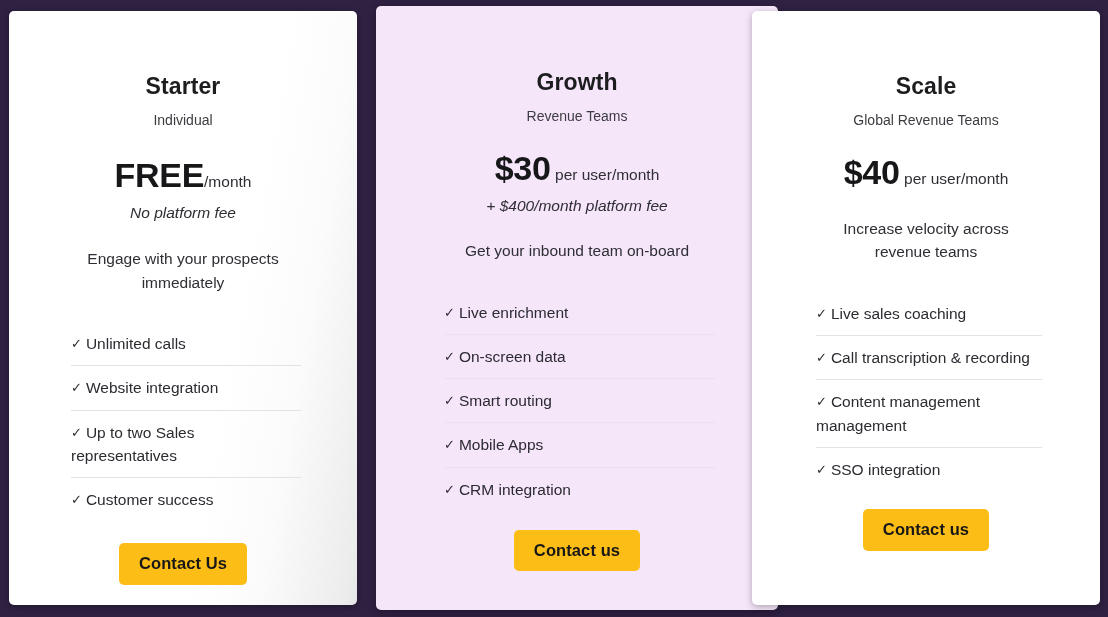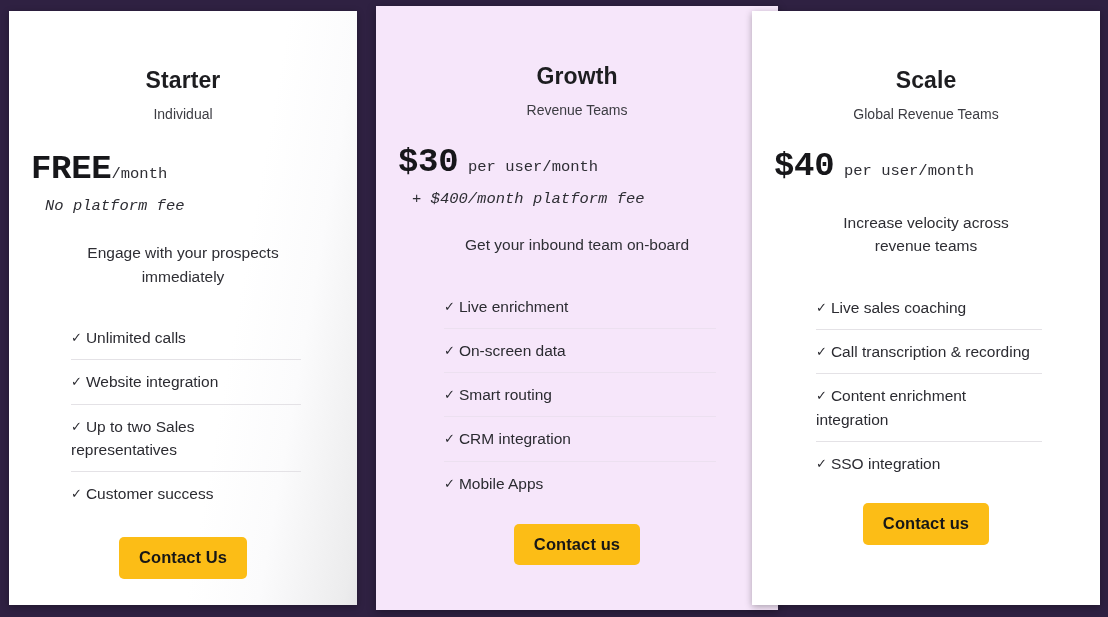--- a/index.html
+++ b/index.html
@@ -17,22 +17,22 @@
   .pricing-grid {
     position: relative;
     width: 1108px;
     height: 617px;
     box-sizing: border-box;
   }
 
   .card {
     position: absolute;
     box-sizing: border-box;
-    border-radius: 0;
-    padding: 10px 22px;
+    border-radius: 5px;
+    padding: 16px 22px;
     overflow: hidden;
   }
 
   
   .card-starter {
     left: 9px;
     top: 11px;
     width: 348px;
     height: 594px;
     background: linear-gradient(100deg, #ffffff 0%, #ffffff 62%, #fbfbfc 78%, #ececed 97%, #e6e6e8 100%);
@@ -71,22 +71,21 @@
 
   .plan-audience {
     font-size: 14px;
     font-weight: 400;
     color: #3c3c42;
     margin-top: 12px;
   }
 
   
   .price-block {
-    text-align: left;
-    font-family: Liberation Mono, monospace;
+    text-align: center;
   }
   .card-starter .price-block { margin-top: 30px; }
   .card-growth  .price-block { margin-top: 27px; }
   .card-scale   .price-block { margin-top: 27px; }
 
   .price-line {
     line-height: 1.05;
   }
   .price-amount {
     font-size: 34px;
@@ -214,22 +213,22 @@
       </div>
       <span class="price-note">+ $400/month platform fee</span>
     </div>
 
     <div class="tagline">Get your inbound team on-board</div>
 
     <ul class="features">
       <li class="feature-item"><span class="check-icon">✓</span><span>Live enrichment</span></li>
       <li class="feature-item"><span class="check-icon">✓</span><span>On-screen data</span></li>
       <li class="feature-item"><span class="check-icon">✓</span><span>Smart routing</span></li>
+      <li class="feature-item"><span class="check-icon">✓</span><span>Mobile Apps</span></li>
       <li class="feature-item"><span class="check-icon">✓</span><span>CRM integration</span></li>
-      <li class="feature-item"><span class="check-icon">✓</span><span>Mobile Apps</span></li>
     </ul>
 
     <div class="cta-wrap">
       <button class="cta-button">Contact us</button>
     </div>
   </div>
 
   <div class="card card-scale">
     <div class="card-head">
       <div class="plan-name">Scale</div>
@@ -240,21 +239,21 @@
       <div class="price-line">
         <span class="price-amount">$40</span> <span class="price-unit">per user/month</span>
       </div>
     </div>
 
     <div class="tagline">Increase velocity across revenue teams</div>
 
     <ul class="features">
       <li class="feature-item"><span class="check-icon">✓</span><span>Live sales coaching</span></li>
       <li class="feature-item"><span class="check-icon">✓</span><span>Call transcription &amp; recording</span></li>
-      <li class="feature-item"><span class="check-icon">✓</span><span>Content enrichment integration</span></li>
+      <li class="feature-item"><span class="check-icon">✓</span><span>Content management management</span></li>
       <li class="feature-item"><span class="check-icon">✓</span><span>SSO integration</span></li>
     </ul>
 
     <div class="cta-wrap">
       <button class="cta-button">Contact us</button>
     </div>
   </div>
 
 </div>
 

